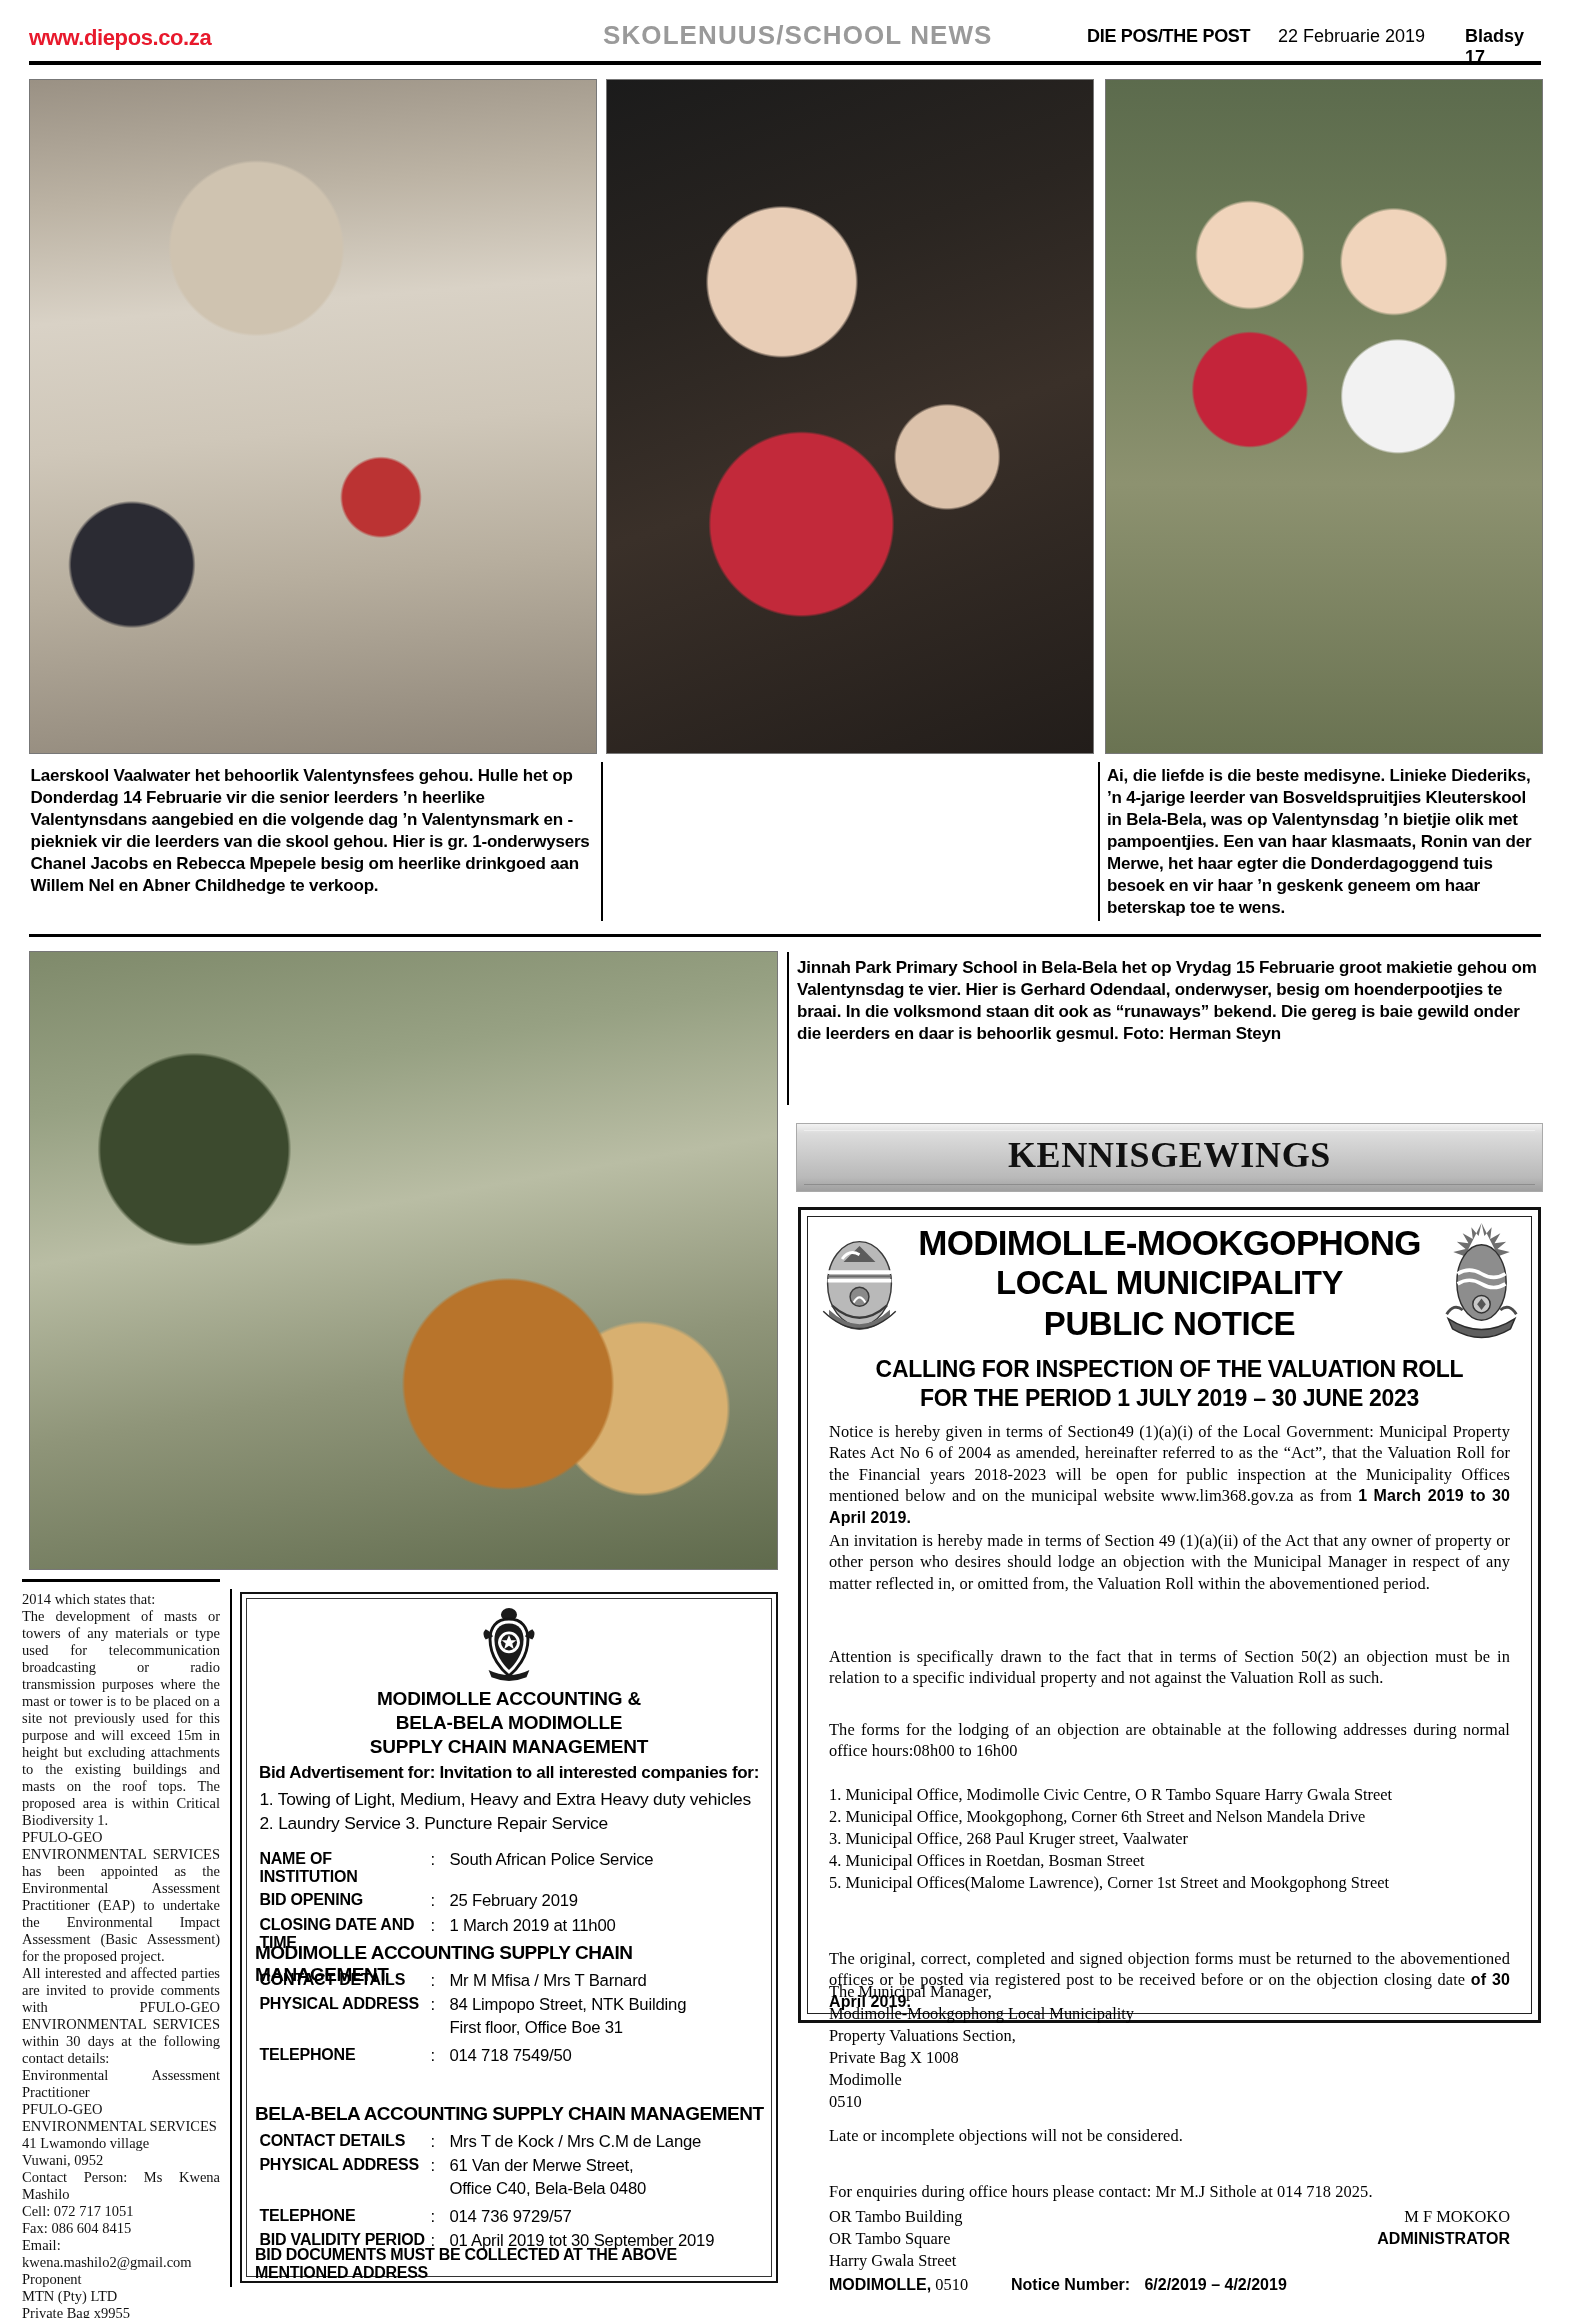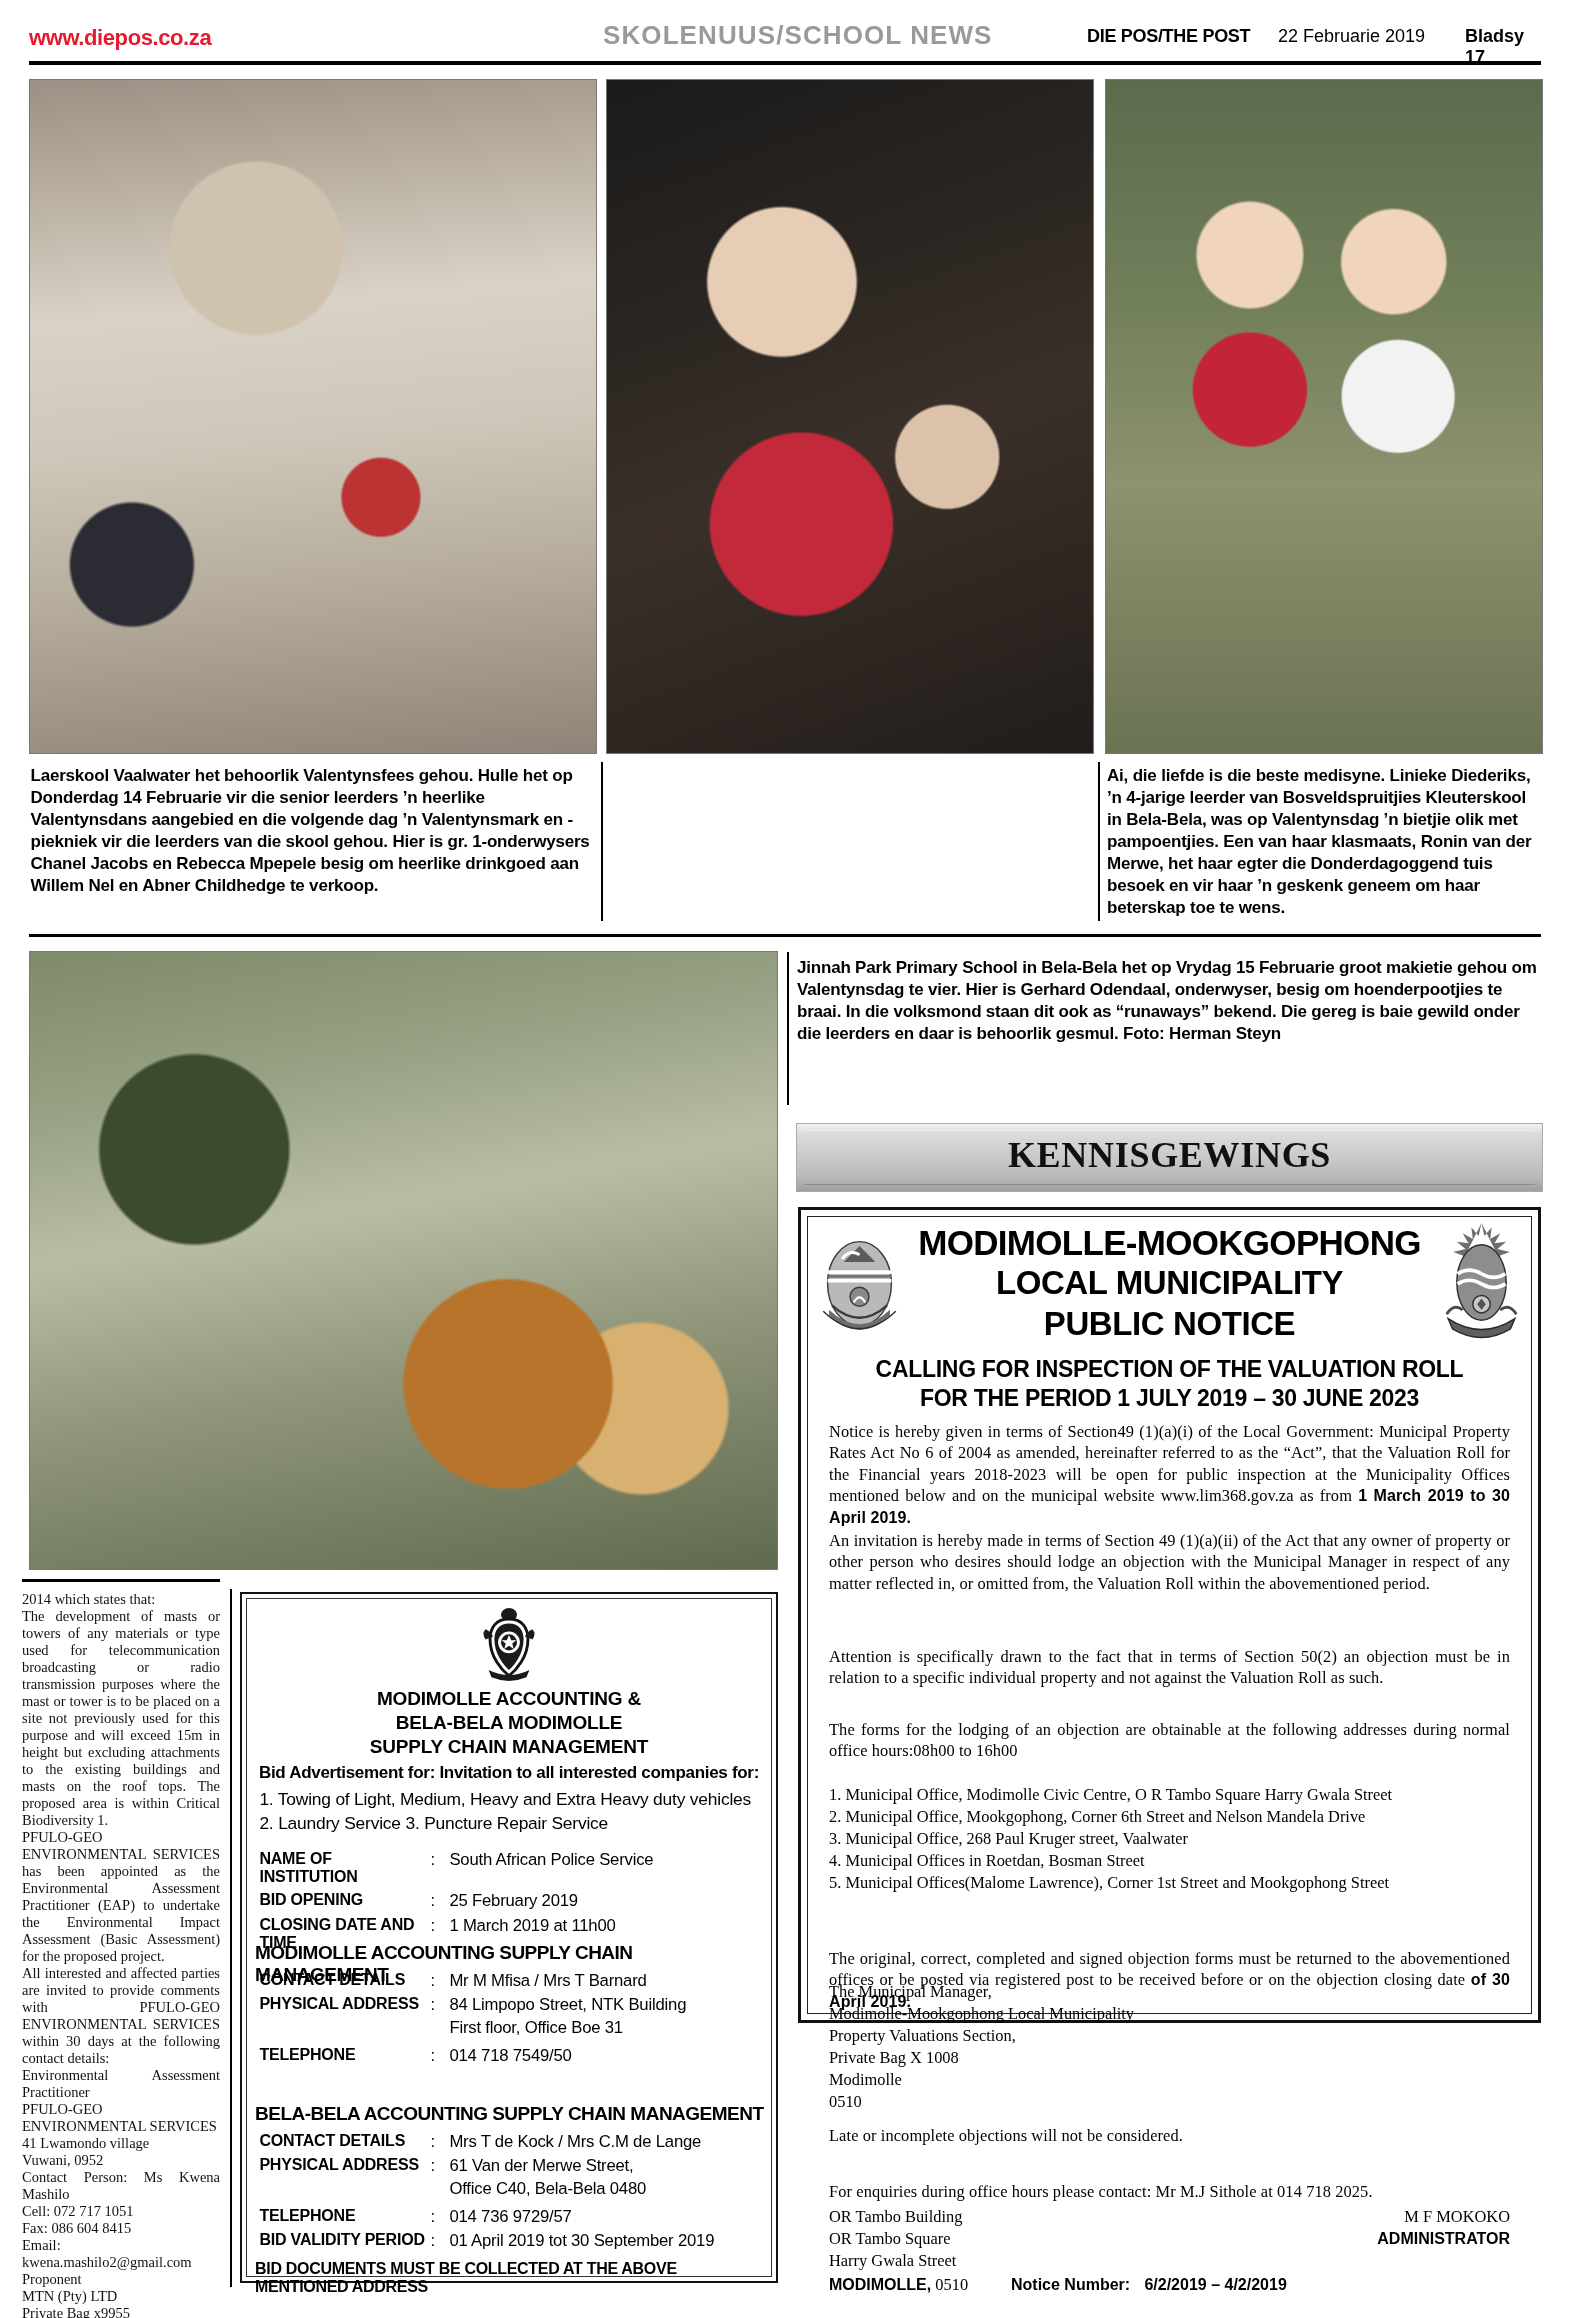--- a/index.html
+++ b/index.html
@@ -353,21 +353,21 @@
         <div class="c bid-val">:</div>
         <div class="v bid-val">014 736 9729/57</div>
       </div>
       <div class="kv">
         <div class="k bid-lbl">BID VALIDITY PERIOD</div>
         <div class="c bid-val">:</div>
         <div class="v bid-val">01 April 2019 tot 30 September 2019</div>
       </div>
     </div>
 
-    <div class="bid-foot" style="position:absolute;left:13px;right:10.2px;top:666px;">BID DOCUMENTS MUST BE COLLECTED AT THE ABOVE MENTIONED ADDRESS</div>
+    <div class="bid-foot" style="position:absolute;left:13px;right:10.2px;top:652px;">BID DOCUMENTS MUST BE COLLECTED AT THE ABOVE MENTIONED ADDRESS</div>
   </div>
 
   <div class="eia">
     <div style="text-align:left;">2014 which states that:</div>
     <div>The development of masts or towers of any materials or type used for telecommunication broadcasting or radio transmission purposes where the mast or tower is to be placed on a site not previously used for this purpose and will exceed 15m in height but excluding attachments to the existing buildings and masts on the roof tops. The proposed area is within Critical Biodiversity 1.</div>
     <div>PFULO-GEO ENVIRONMENTAL SERVICES has been appointed as the Environmental Assessment Practitioner (EAP) to undertake the Environmental Impact Assessment (Basic Assessment) for the proposed project.</div>
     <div>All interested and affected parties are invited to provide comments with PFULO-GEO ENVIRONMENTAL SERVICES within 30 days at the following contact details:</div>
     <div>Environmental Assessment Practitioner</div>
     <div>PFULO-GEO ENVIRONMENTAL SERVICES</div>
     <div style="text-align:left;">41 Lwamondo village</div>

